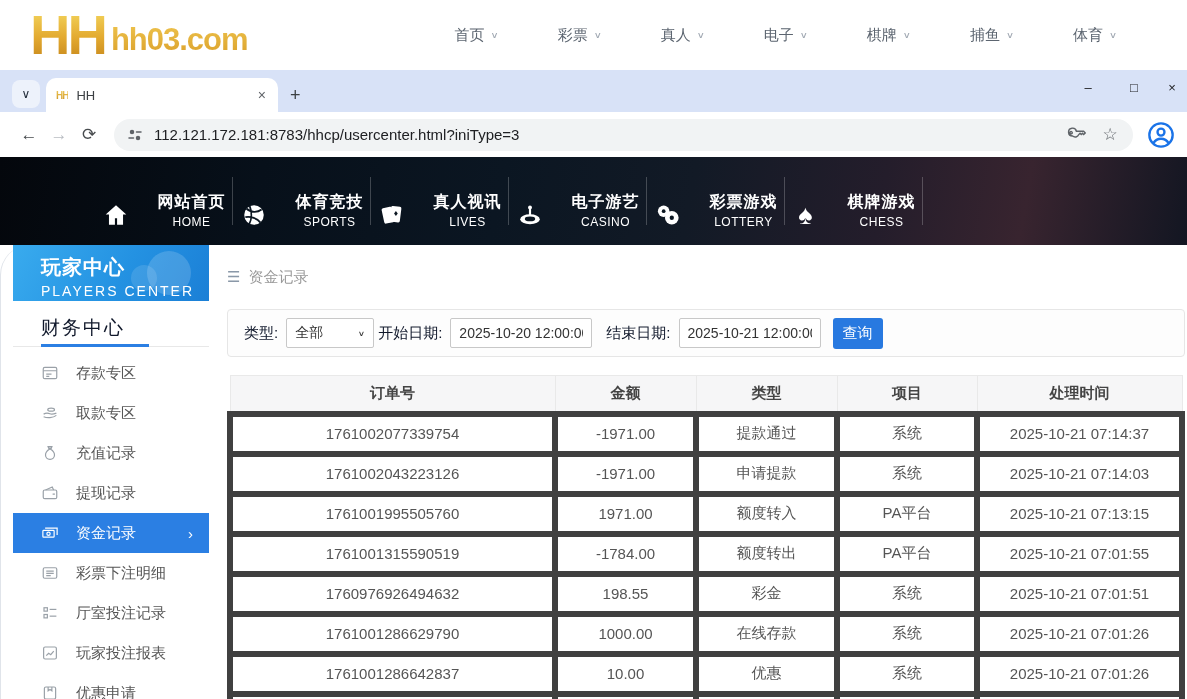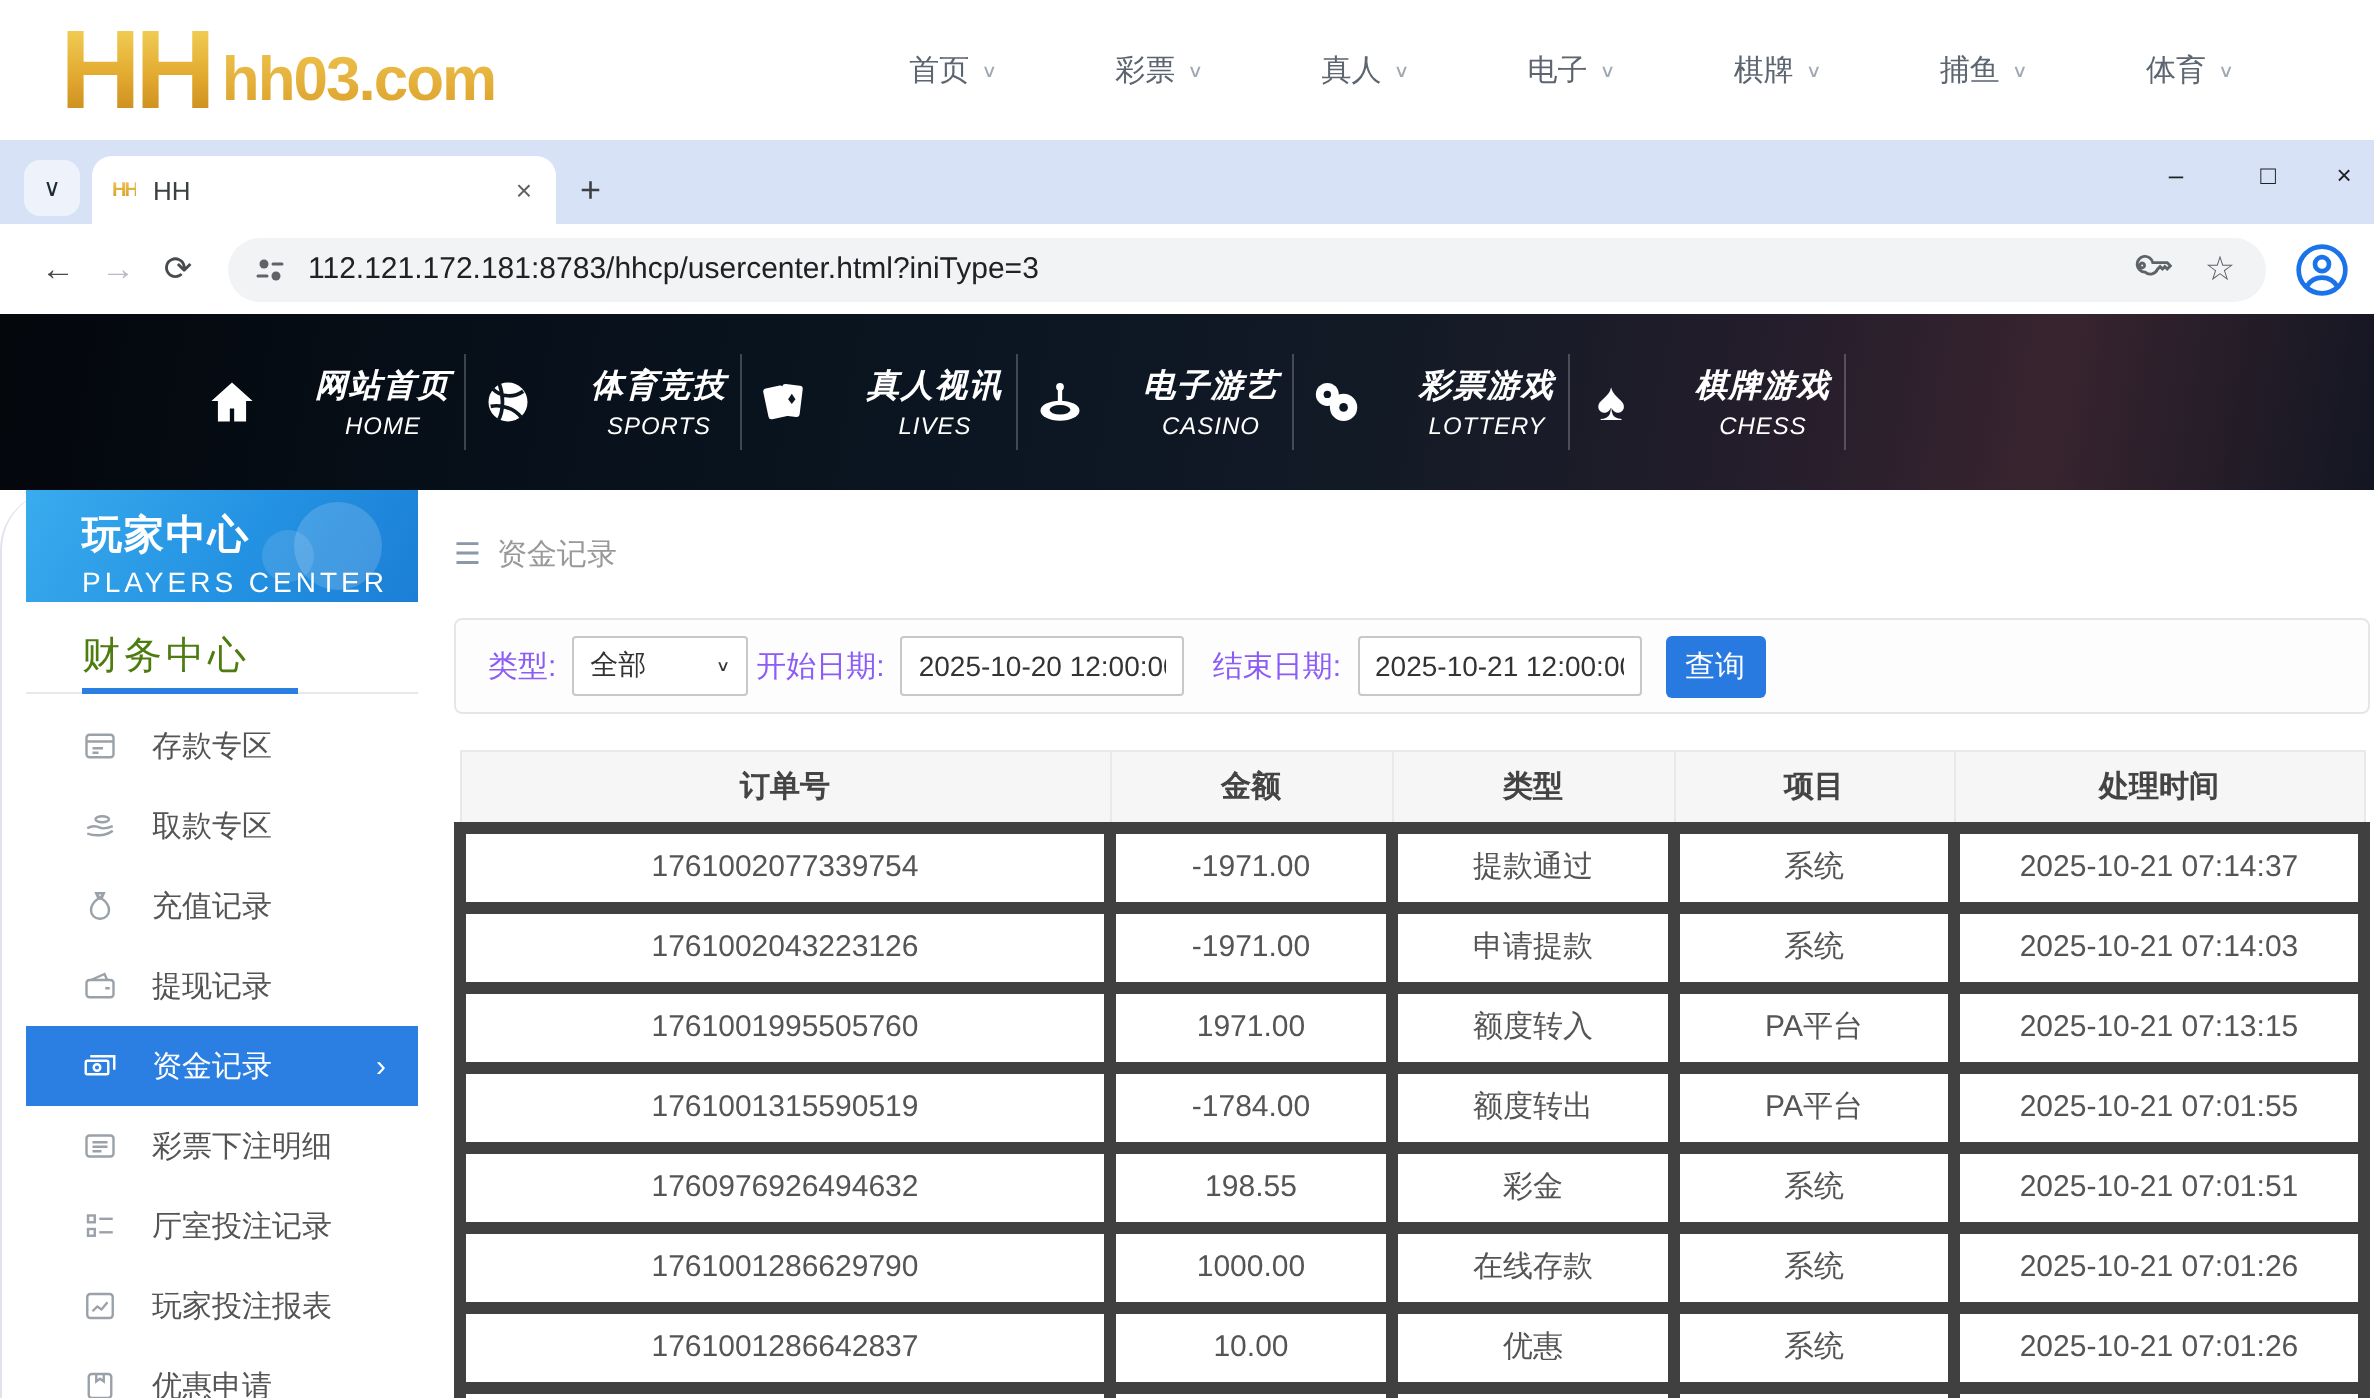--- a/index.html
+++ b/index.html
@@ -41,58 +41,58 @@
     display:flex; align-items:center; padding:0 12px;justify-content:space-between; }
   .site-info-icon { width:18px; height:18px; margin-right:10px; cursor:pointer; }
   .url-text { font-size:15px; color:#202124; flex:1; white-space:nowrap; overflow:hidden; }
   .omni-icon { width:22px; height:22px; margin-left:12px; cursor:pointer; display:flex; align-items:center; justify-content:center; }
   .star { font-size:17px; color:#5f6368; }
   .avatar-btn { width:28px; height:28px; margin-left:6px; cursor:pointer; }
 
   
   .game-nav { height:88px; display:flex; align-items:center; padding-left:95px;
     background:linear-gradient(100deg,#04070c 0%,#07101a 22%,#0b1622 42%,#121a26 58%,#241d2b 74%,#38242f 86%,#131622 100%); }
-  .game-nav-item { width:137px; height:56px; display:flex; align-items:center; justify-content:center; gap:28px;
-    color:#fff; cursor:pointer;font-style:italic; }
+  .game-nav-item { width:137px; height:56px; display:flex; align-items:flex-end; justify-content:center; gap:28px;
+    color:#fff; cursor:pointer; }
   .game-nav-icon { width:28px; height:28px; flex:0 0 28px; display:flex; align-items:center; justify-content:center; }
   .game-nav-icon .spade-glyph { font-size:27px; line-height:1; color:#fff; }
   .game-nav-text { text-align:center; }
   .game-nav-zh { font-size:16px; font-weight:bold; letter-spacing:1px; }
   .game-nav-en { font-size:12px; margin-top:2px; letter-spacing:.5px; }
   .game-nav-divider { width:1px; height:48px; background:rgba(255,255,255,.22); }
 
   
   .content { display:flex; height:574px; background:#fff; padding-left:12px; border-left:1px solid #e0e4ea;border-radius:30px; }
 
   .sidebar { width:196px; flex:0 0 196px; }
   .sidebar-header { height:56px; background:linear-gradient(120deg,#39abee 0%,#2492e2 55%,#1b7fd6 100%);
     color:#fff; padding:9px 0 0 28px; position:relative; overflow:hidden; }
   .sidebar-header .deco1 { position:absolute; right:18px; top:6px; width:44px; height:44px; border-radius:50%;
     background:rgba(255,255,255,.16); }
   .sidebar-header .deco2 { position:absolute; right:52px; top:20px; width:26px; height:26px; border-radius:50%;
     background:rgba(255,255,255,.12); }
   .sidebar-title { font-size:20px; font-weight:bold; letter-spacing:1px; }
   .sidebar-subtitle { font-size:14px; letter-spacing:2px; margin-top:2px; }
   .finance-block { padding:14px 0 0 28px; position:relative; border-bottom:1px solid #e8e8e8; height:46px; }
-  .finance-title { font-size:19px; color:#4d7c0f; letter-spacing:2px; }
+  .finance-title { font-size:19px; color:#0f172a; letter-spacing:2px; }
   .finance-underline { position:absolute; left:28px; bottom:-1px; width:108px; height:3px; background:#2b7fe3; }
   .menu { margin-top:6px; }
   .menu-item { height:40px; display:flex; align-items:center; padding-left:28px; gap:17px;
     font-size:15px; color:#555; cursor:pointer; position:relative; }
   .menu-item svg { flex:0 0 18px; }
   .menu-item.active { background:#2b7fe3; color:#fff; }
   .menu-item .arrow { position:absolute; right:16px; font-size:15px; color:#fff; }
 
   .main { flex:1; padding:18px 2px 0 18px; min-width:0; }
   .breadcrumb { height:28px; display:flex; align-items:center; gap:8px; color:#999; font-size:15px; margin-bottom:18px; }
   .breadcrumb .burger { font-size:15px; color:#8a98a8; }
 
   .filter-box { height:48px; border:1px solid #e6e6e6; border-radius:4px; background:#fdfdfd;
     display:flex; align-items:center; padding:0 12px; margin-bottom:18px; }
-  .filter-label { font-size:15px; color:#8b5cf6; margin:0 8px 0 4px; }
+  .filter-label { font-size:15px; color:#0f172a; margin:0 8px 0 4px; }
   .type-select { width:88px; height:30px; border:1px solid #c8c8c8; background:#fff; border-radius:2px;
     display:flex; align-items:center; justify-content:space-between; padding:0 8px; font-size:14px; color:#333; cursor:pointer; }
   .type-select .sel-chev { font-size:10px; color:#333; transform:scaleY(.75); }
   .date-input { width:142px; height:30px; border:1px solid #c8c8c8; border-radius:2px; background:#fff;
     font-size:14px; color:#333; padding:0 8px; font-family:"Liberation Sans","DejaVu Sans",sans-serif; }
   .date-input.start { margin-right:10px; }
   .search-btn { width:50px; height:31px; margin-left:12px; background:#2879e0; color:#fff; border:none;
     border-radius:3px; font-size:15px; cursor:pointer; font-family:inherit; }
 
   table.records { width:100%; border-collapse:collapse; table-layout:fixed; }

